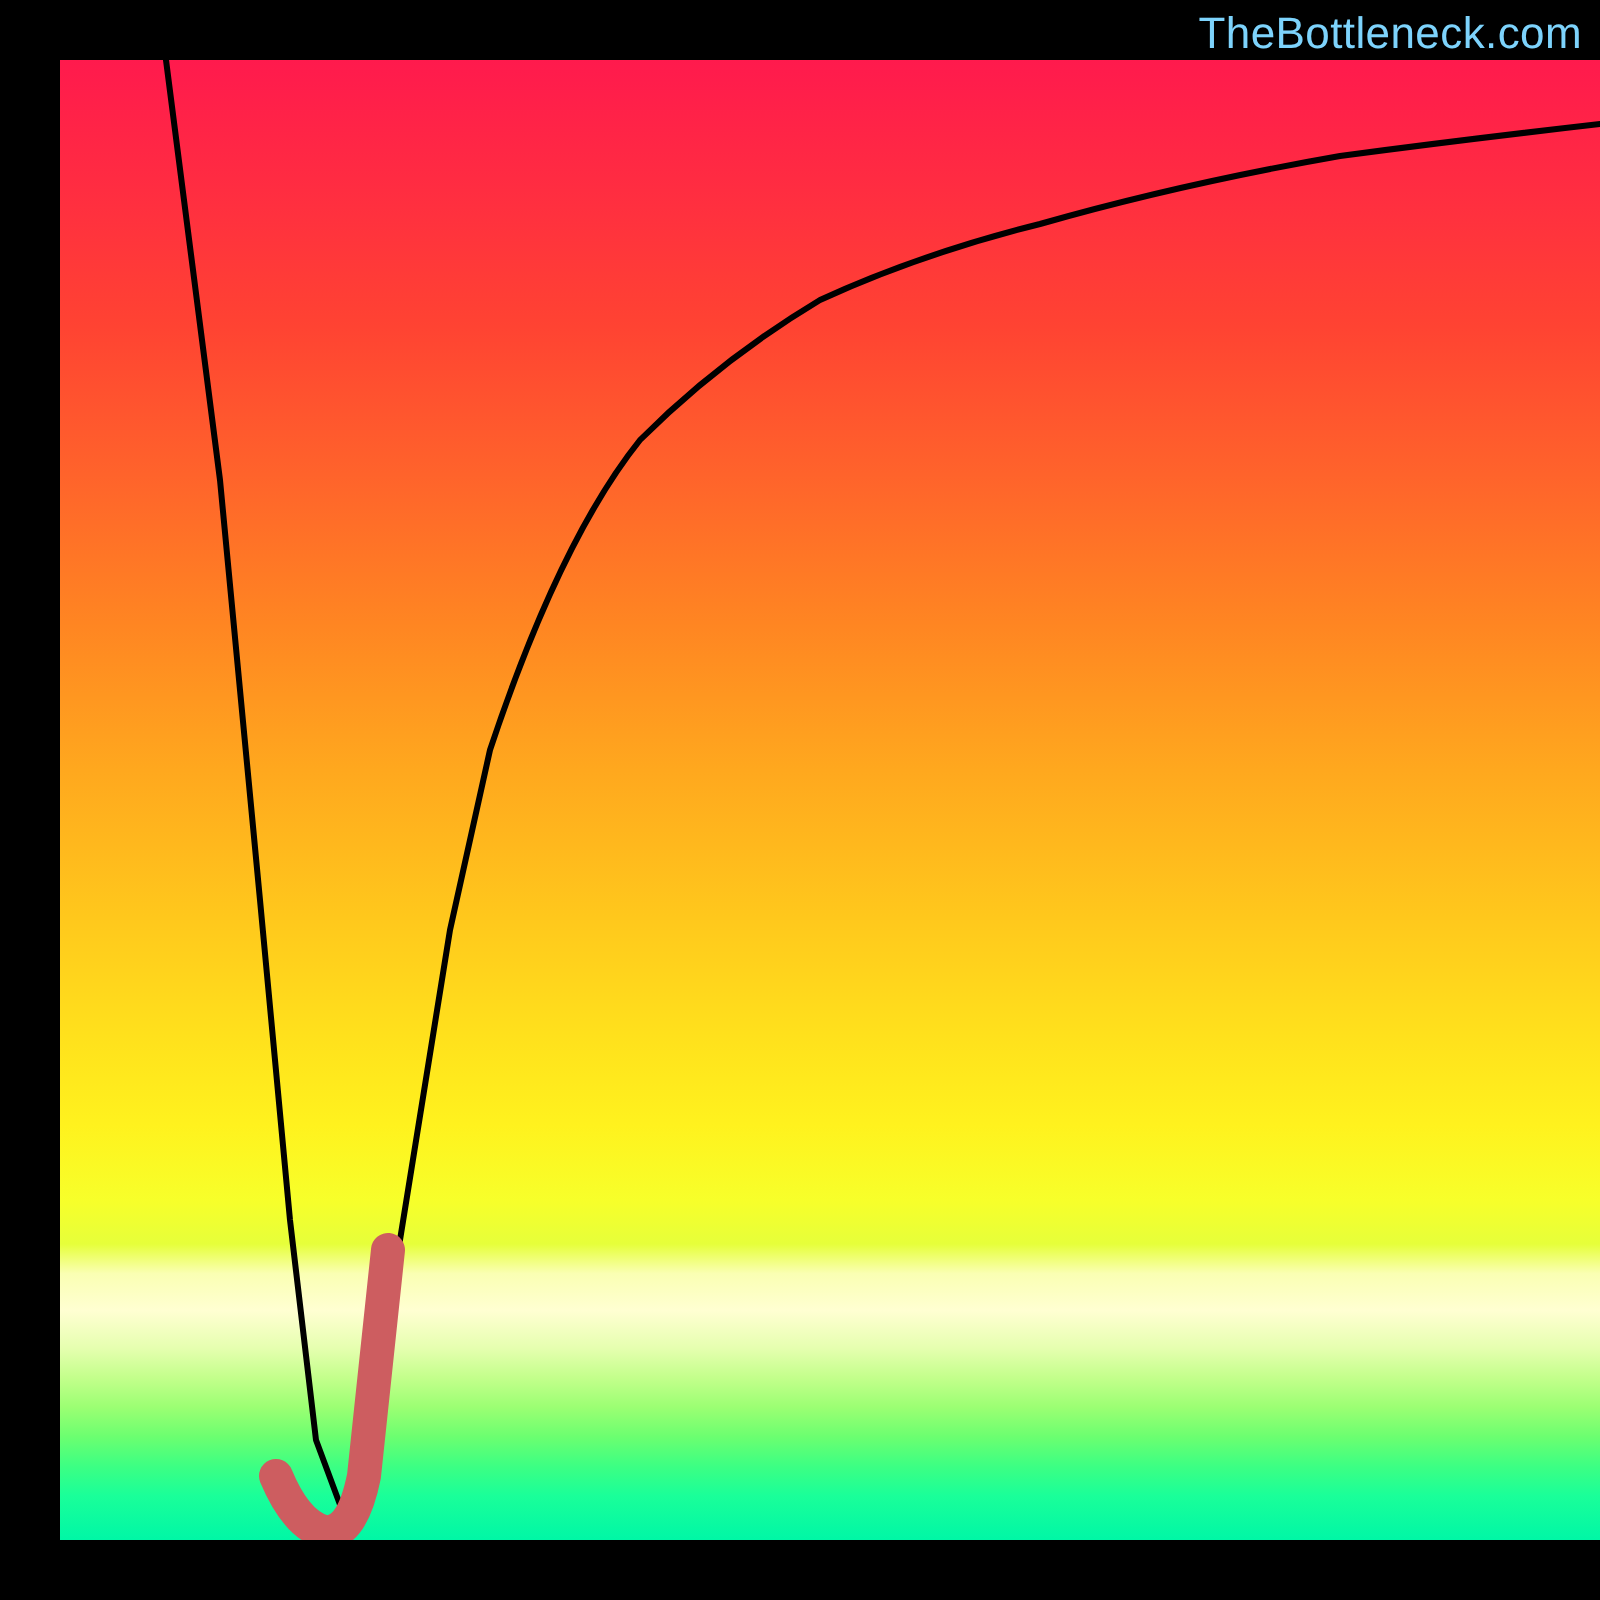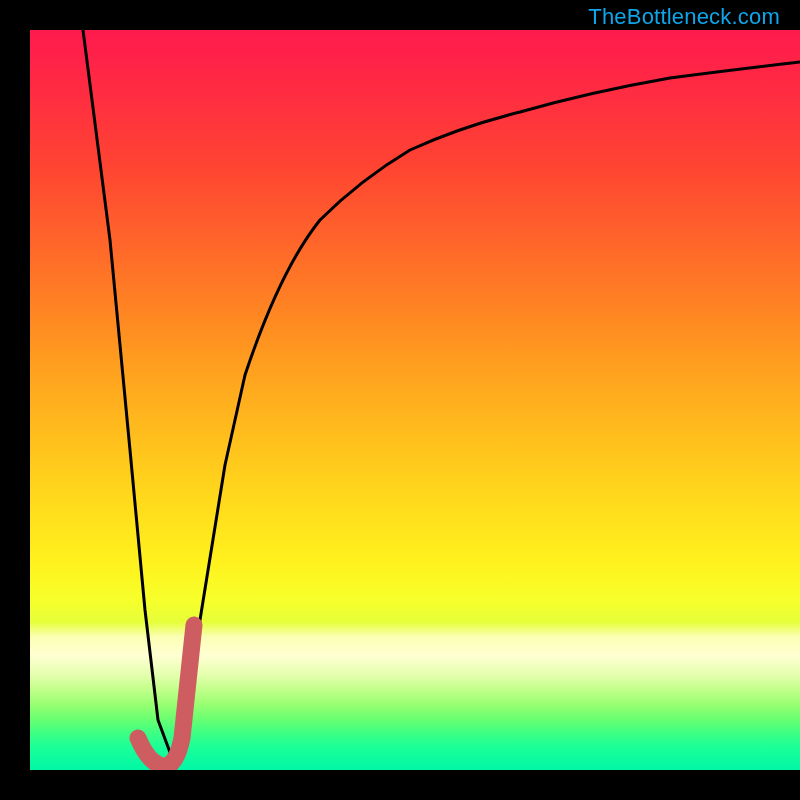--- a/index.html
+++ b/index.html
@@ -51,22 +51,22 @@
       #00f7a6 100%
     );
   }
   .svg-layer {
     position: absolute;
     inset: 0;
   }
   .watermark {
     position: absolute;
     top: 4px;
-    right: 20px;
-    color: #0ea5e9;
+    right: 9px;
+    color: #7dd3fc;
     font-size: 22px;
     letter-spacing: 0.2px;
     user-select: none;
     pointer-events: none;
     margin-left: 40px;
   }
 </style>
 </head>
 <body>
 

